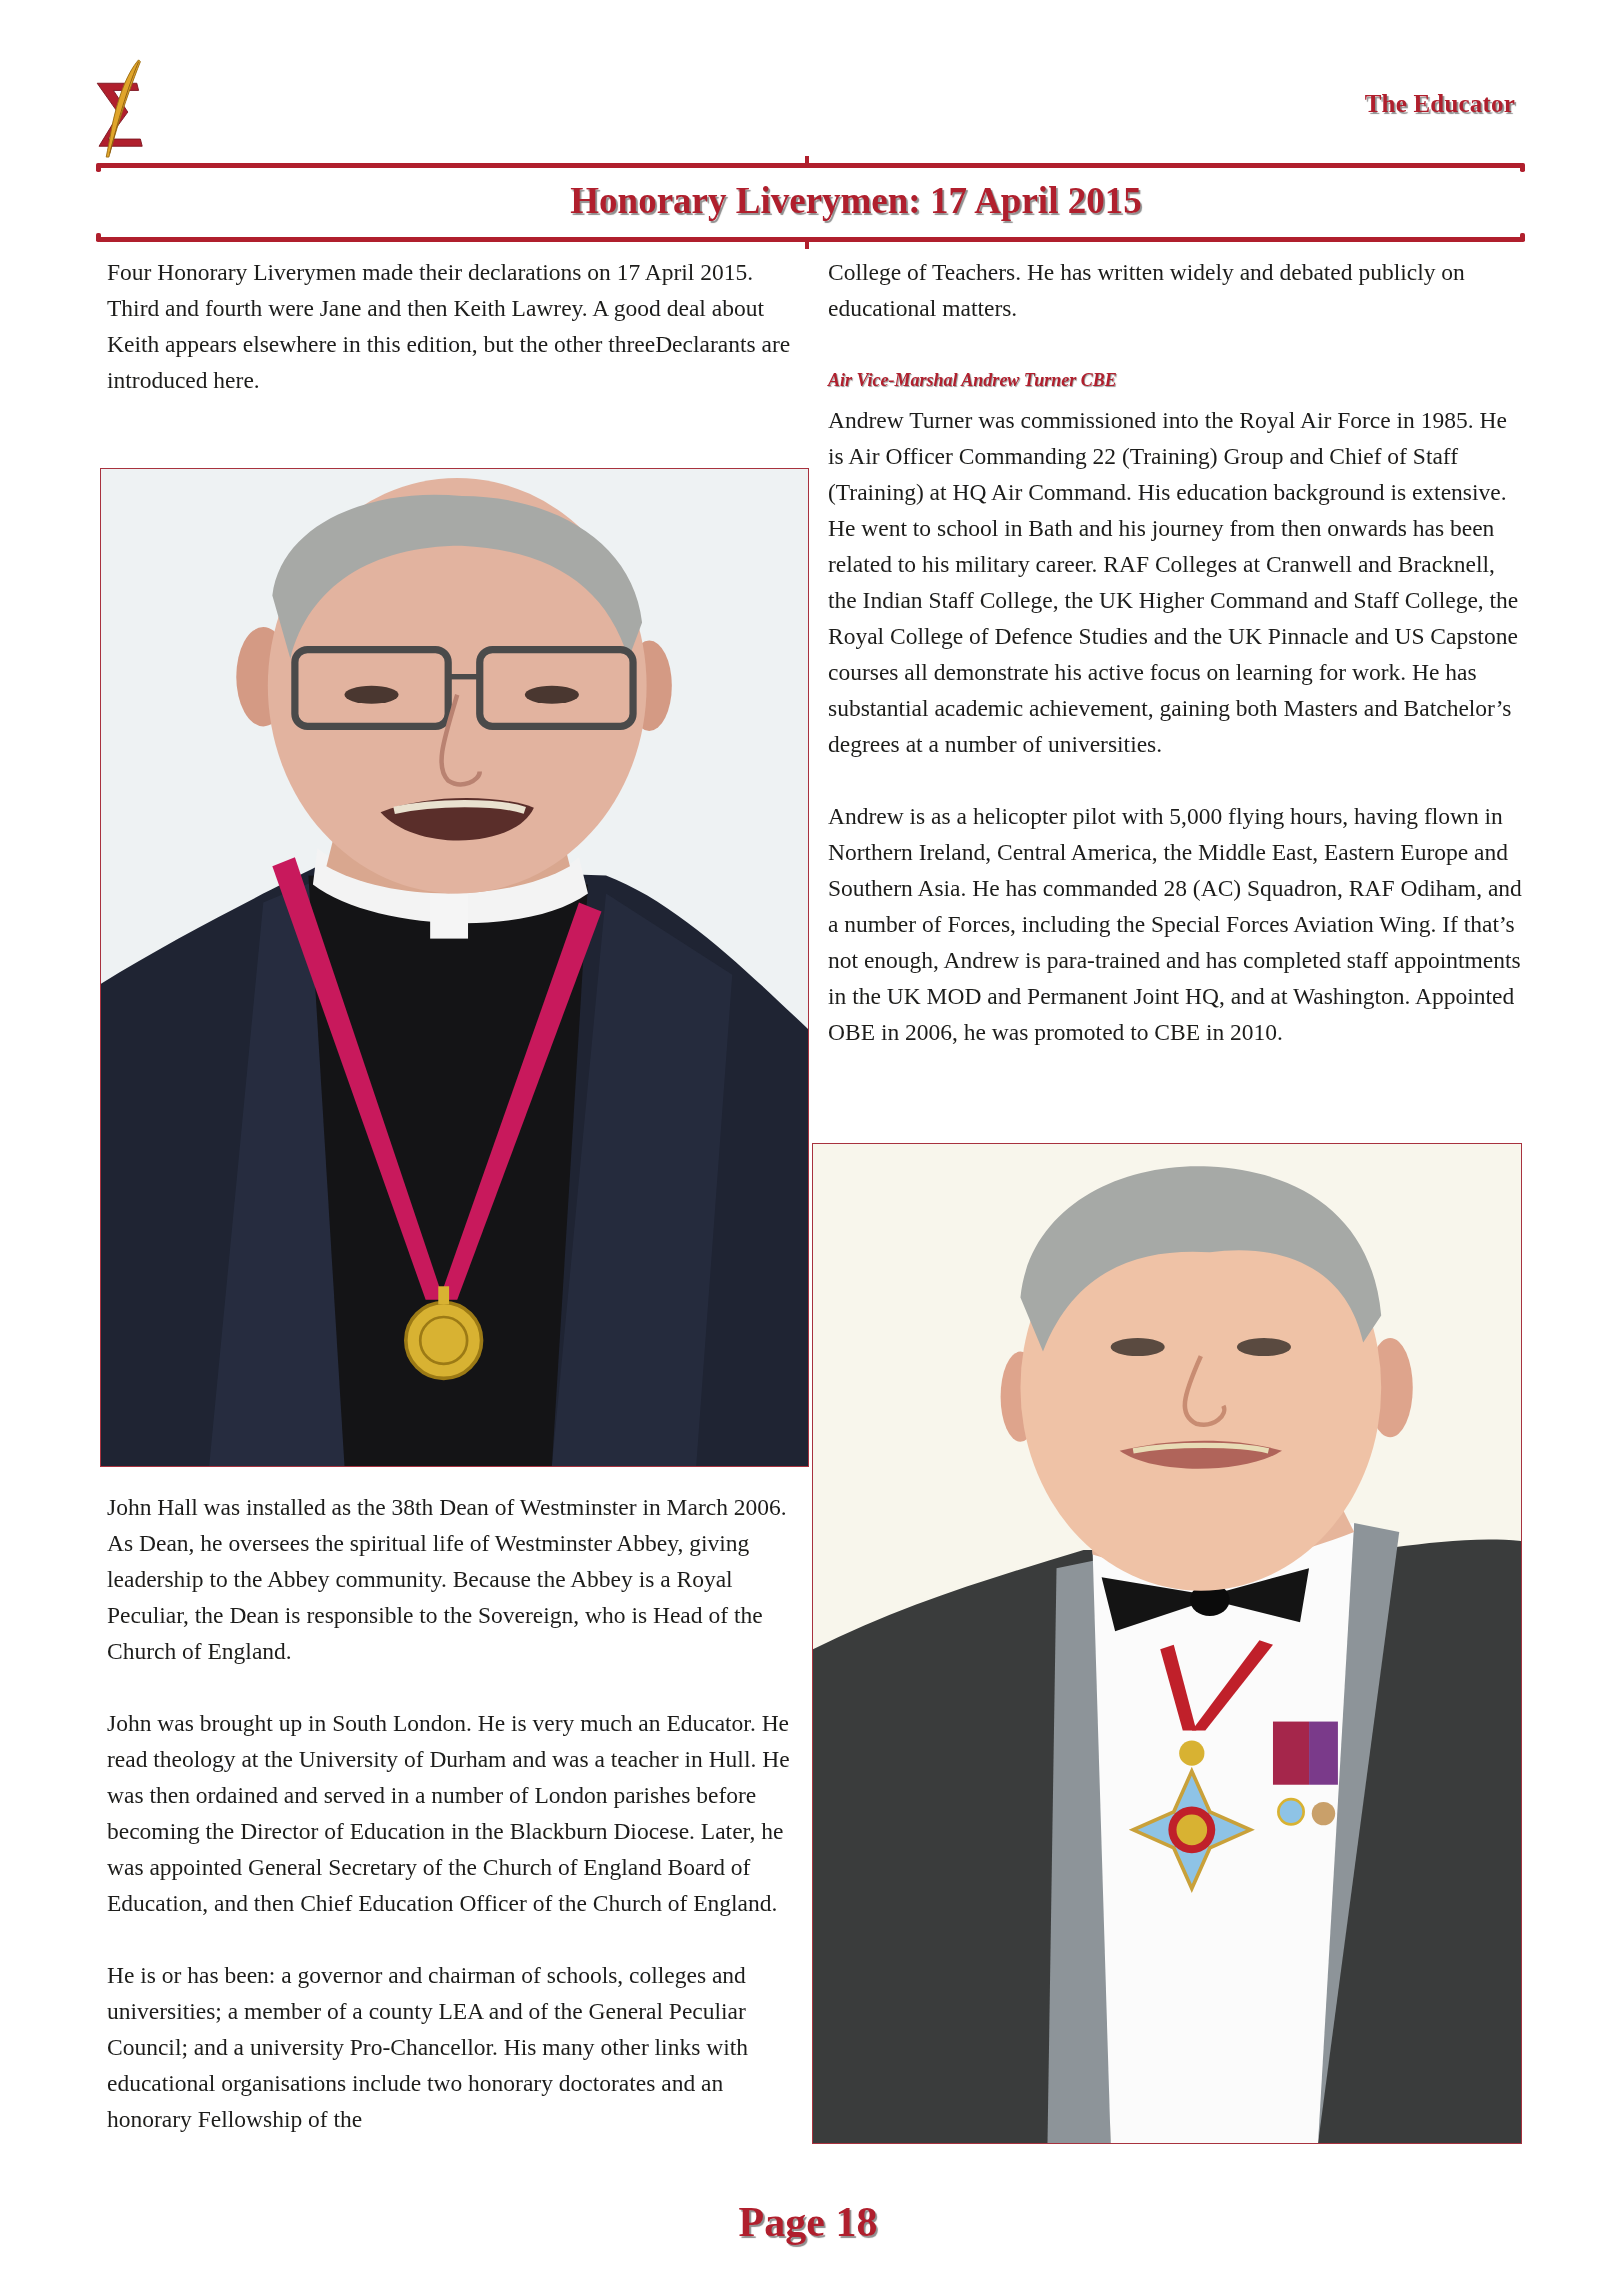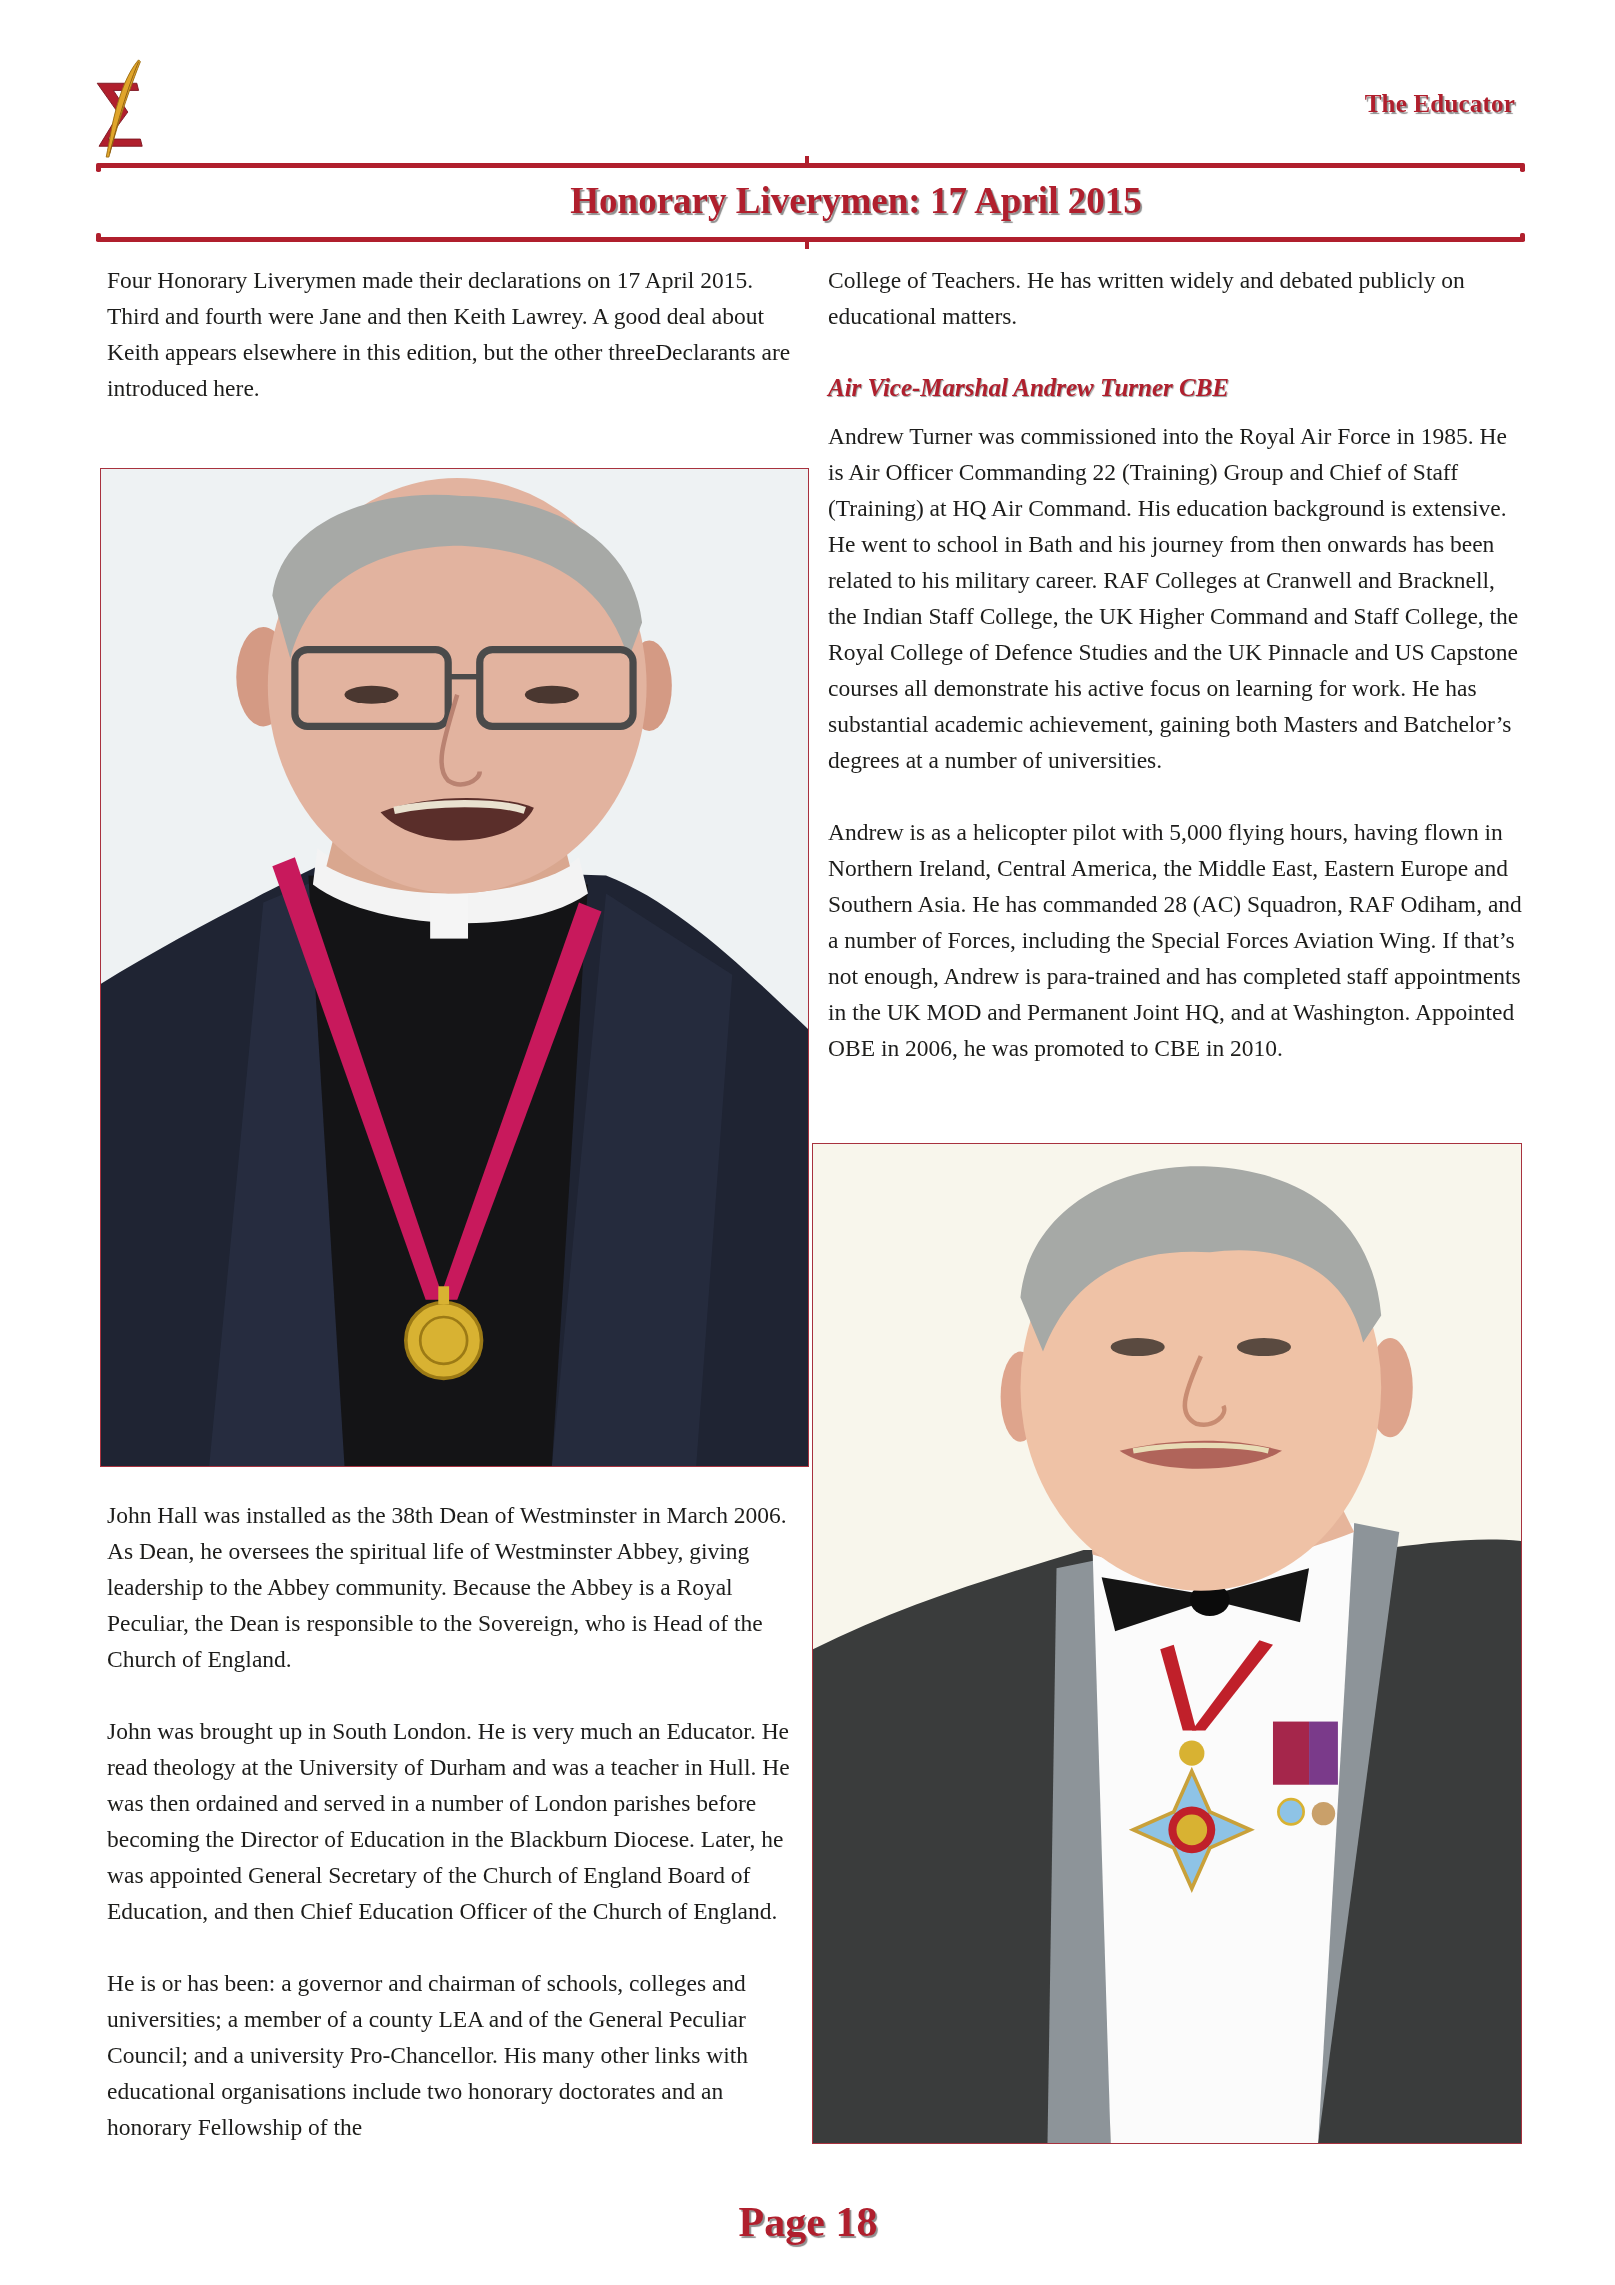--- a/index.html
+++ b/index.html
@@ -7,23 +7,23 @@
   .abs { position:absolute; }
   .logo { left:90px; top:56px; width:63px; height:104px; }
   .masthead { right:101px; top:90px; font-size:25px; font-weight:bold; color:#b01f2d; text-shadow:1.8px 1.8px 0.9px #8f8f8f; letter-spacing:0.2px; }
   .rule { left:98px; width:1425px; height:5.4px; background:#b01f2d; border-radius:2.7px; }
   .rule-top { top:163px; }
   .rule-bot { top:237px; }
   .end-cap { position:absolute; width:4.5px; height:9px; background:#b01f2d; border-radius:1.8px; }
   .tick { position:absolute; width:3.6px; height:7.2px; background:#b01f2d; left:805px; }
   .title { left:0; width:1616px; top:179px; text-align:center; font-size:37px; font-weight:bold; color:#b01f2d; text-shadow:1.8px 1.8px 0.9px #8f8f8f;margin-left:48px; }
   .col { position:absolute; font-size:23.5px; line-height:36px; }
-  .col p { margin:12px 0 36px 0; }
+  .col p { margin:4px 0 36px 0; }
   .col p.tight { margin:0; }
-  .subhead { font-style:italic; font-weight:bold; color:#b01f2d; text-shadow:0.9px 0.9px 0.9px #9a9a9a; font-size:25px; }
+  .subhead { font-style:italic; font-weight:bold; color:#b01f2d; text-shadow:0.9px 0.9px 0.9px #9a9a9a; font-size:18px; }
   .left-col { left:107px; width:697px; }
   .right-col { left:828px; width:697px; }
   .photo { border:1.8px solid #a8323e; box-sizing:border-box; overflow:hidden; }
   .photo svg { display:block; width:100%; height:100%; }
   .page-num { left:0; width:1616px; text-align:center; top:2198px; font-size:42px; font-weight:bold; color:#b01f2d; text-shadow:1.8px 1.8px 0.9px #8f8f8f; }
 </style>
 </head>
 <body>
 
 <div class="abs logo">

